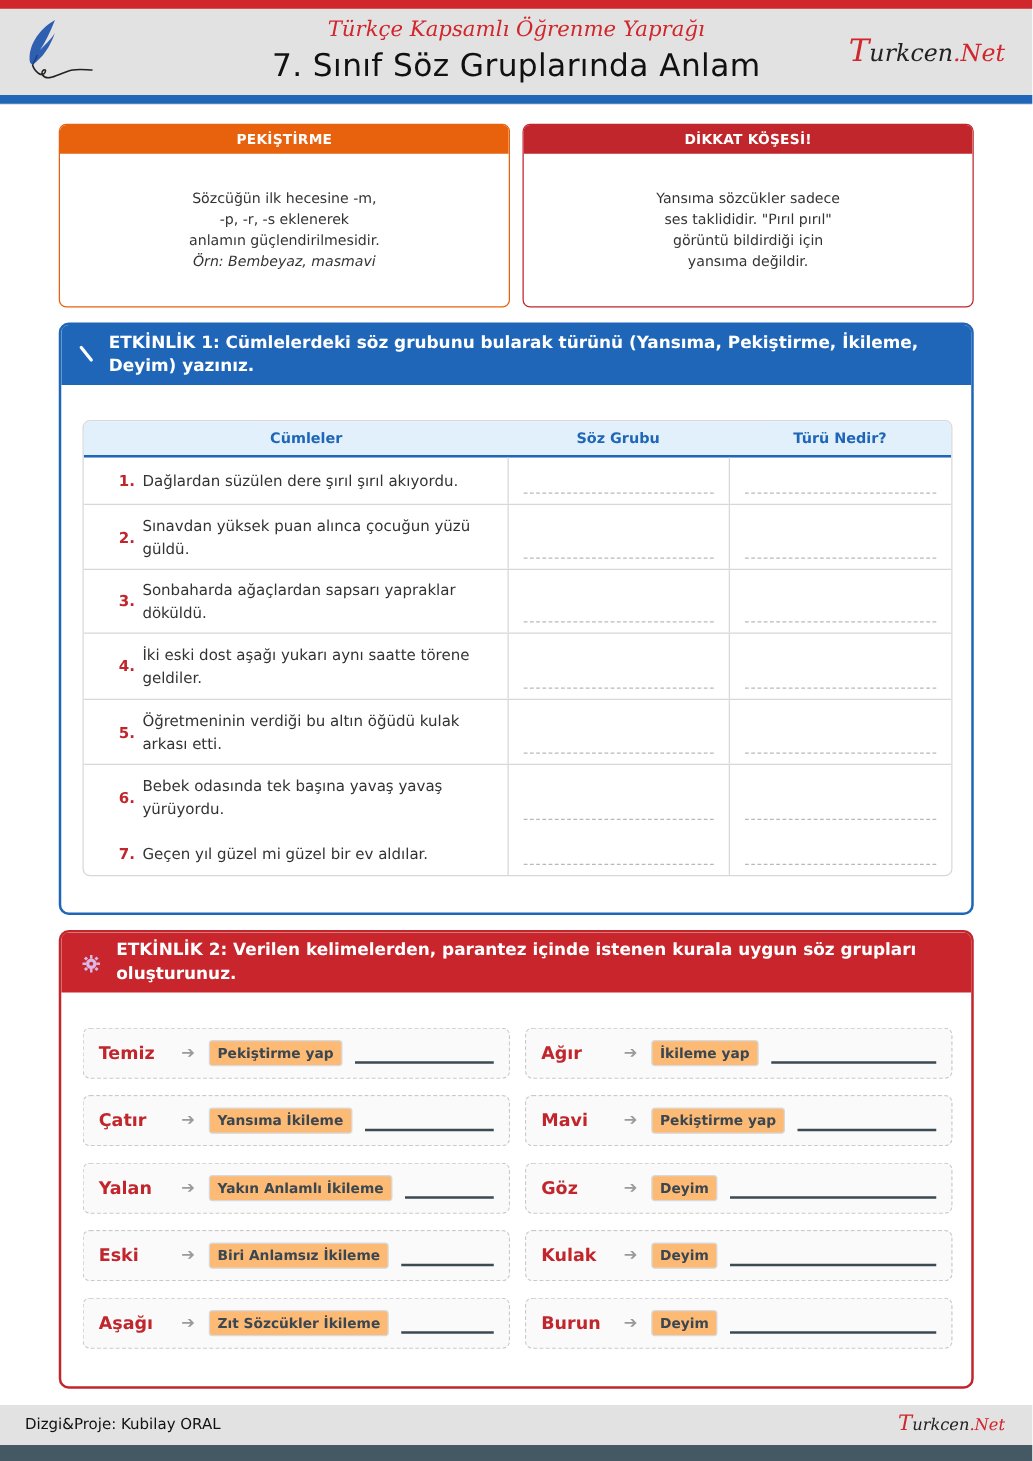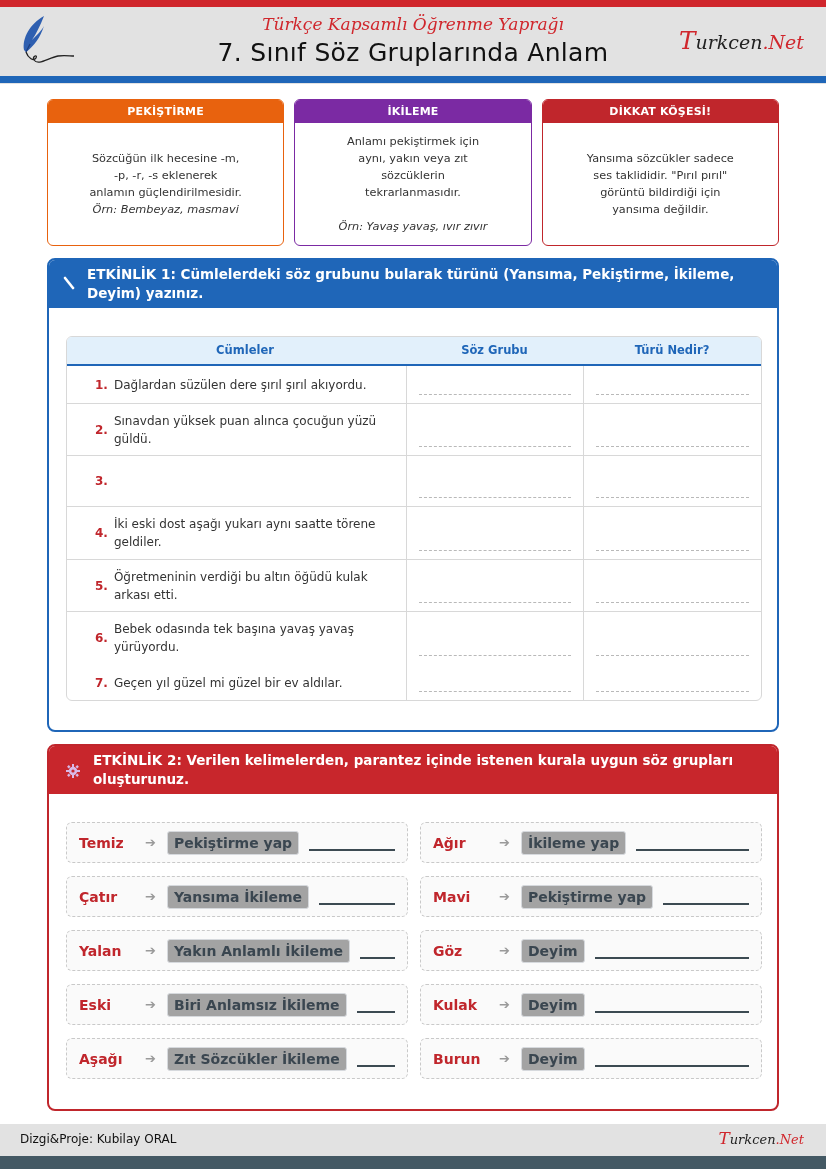--- a/index.html
+++ b/index.html
@@ -50,21 +50,21 @@
   .row .dash { position: absolute; left: 12px; right: 12px; bottom: 8px; border-bottom: 1px dashed #b9b9b9; height: 1px; }
 
   
   .act2 { top: 744px; height: 367px; border-color: #c0262c; }
   .act2 .ahead { background: #c8262c; height: 48px; padding-left: 44px; }
   .act2 .ahead .aicon { left: 16px; top: 17px; }
   .grid2 { position: absolute; left: 17px; top: 76px; width: 696px; display: grid; grid-template-columns: 342px 342px; column-gap: 12px; row-gap: 13px; }
   .wrow { height: 41px; border: 1px dashed #c9c9c9; border-radius: 6px; background: #fafafa; display: flex; align-items: center; padding: 0 12px; position: relative; }
   .wrow .word { width: 66px; font-weight: bold; font-size: 14px; color: #c0262c; }
   .wrow .arrow { width: 22px; color: #9a9a9a; font-size: 13px; }
-  .wrow .tag { background: #a3a3a3; border: 1px solid #d6d9dd; border-radius: 3px; font-weight: bold; font-size: 14px; color: #3a4650; padding: 3px 6px; white-space: nowrap; }
+  .wrow .tag { background: #fdba74; border: 1px solid #d6d9dd; border-radius: 3px; font-weight: bold; font-size: 11px; color: #3a4650; padding: 3px 6px; white-space: nowrap; }
   .wrow .line { flex: 1; margin-left: 10px; margin-top: 14px; border-bottom: 2px solid #3c4a52; height: 1px; }
 
   
   .footer { position: absolute; left: 0; top: 1124px; width: 826px; height: 32px; background: #e2e2e2; }
   .footer .credit { position: absolute; left: 20px; top: 8px; font-size: 12px; color: #111; }
   .footer .logo { right: 22px; top: 4px; font-size: 13px; }
   .footbar { position: absolute; left: 0; top: 1156px; width: 826px; height: 13px; background: #445964; }
 </style>
 </head>
 <body>
@@ -87,31 +87,20 @@
 <div class="cards">
   <div class="card c-orange">
     <div class="chead">PEKİŞTİRME</div>
     <div class="cbody">
       <div>Sözcüğün ilk hecesine -m,</div>
       <div>-p, -r, -s eklenerek</div>
       <div>anlamın güçlendirilmesidir.</div>
       <div class="ex">Örn: Bembeyaz, masmavi</div>
     </div>
   </div>
-  <div class="card c-purple">
-    <div class="chead">İKİLEME</div>
-    <div class="cbody">
-      <div>Anlamı pekiştirmek için</div>
-      <div>aynı, yakın veya zıt</div>
-      <div>sözcüklerin</div>
-      <div>tekrarlanmasıdır.</div>
-      <div class="gap"></div>
-      <div class="ex">Örn: Yavaş yavaş, ıvır zıvır</div>
-    </div>
-  </div>
   <div class="card c-red">
     <div class="chead">DİKKAT KÖŞESİ!</div>
     <div class="cbody">
       <div>Yansıma sözcükler sadece</div>
       <div>ses taklididir. "Pırıl pırıl"</div>
       <div>görüntü bildirdiği için</div>
       <div>yansıma değildir.</div>
     </div>
   </div>
 </div>
@@ -149,20 +138,21 @@
       <div class="col2">
           <div class="dash"></div>
         </div>
       <div class="col3">
           <div class="dash"></div>
         </div>
     </div>
     <div class="row" style="height:51px">
       <div class="col1">
           <span class="num">3.</span>
+          <span>Sonbaharda ağaçlardan sapsarı yapraklar döküldü.</span>
         </div>
       <div class="col2">
           <div class="dash"></div>
         </div>
       <div class="col3">
           <div class="dash"></div>
         </div>
     </div>
     <div class="row" style="height:53px">
       <div class="col1">

